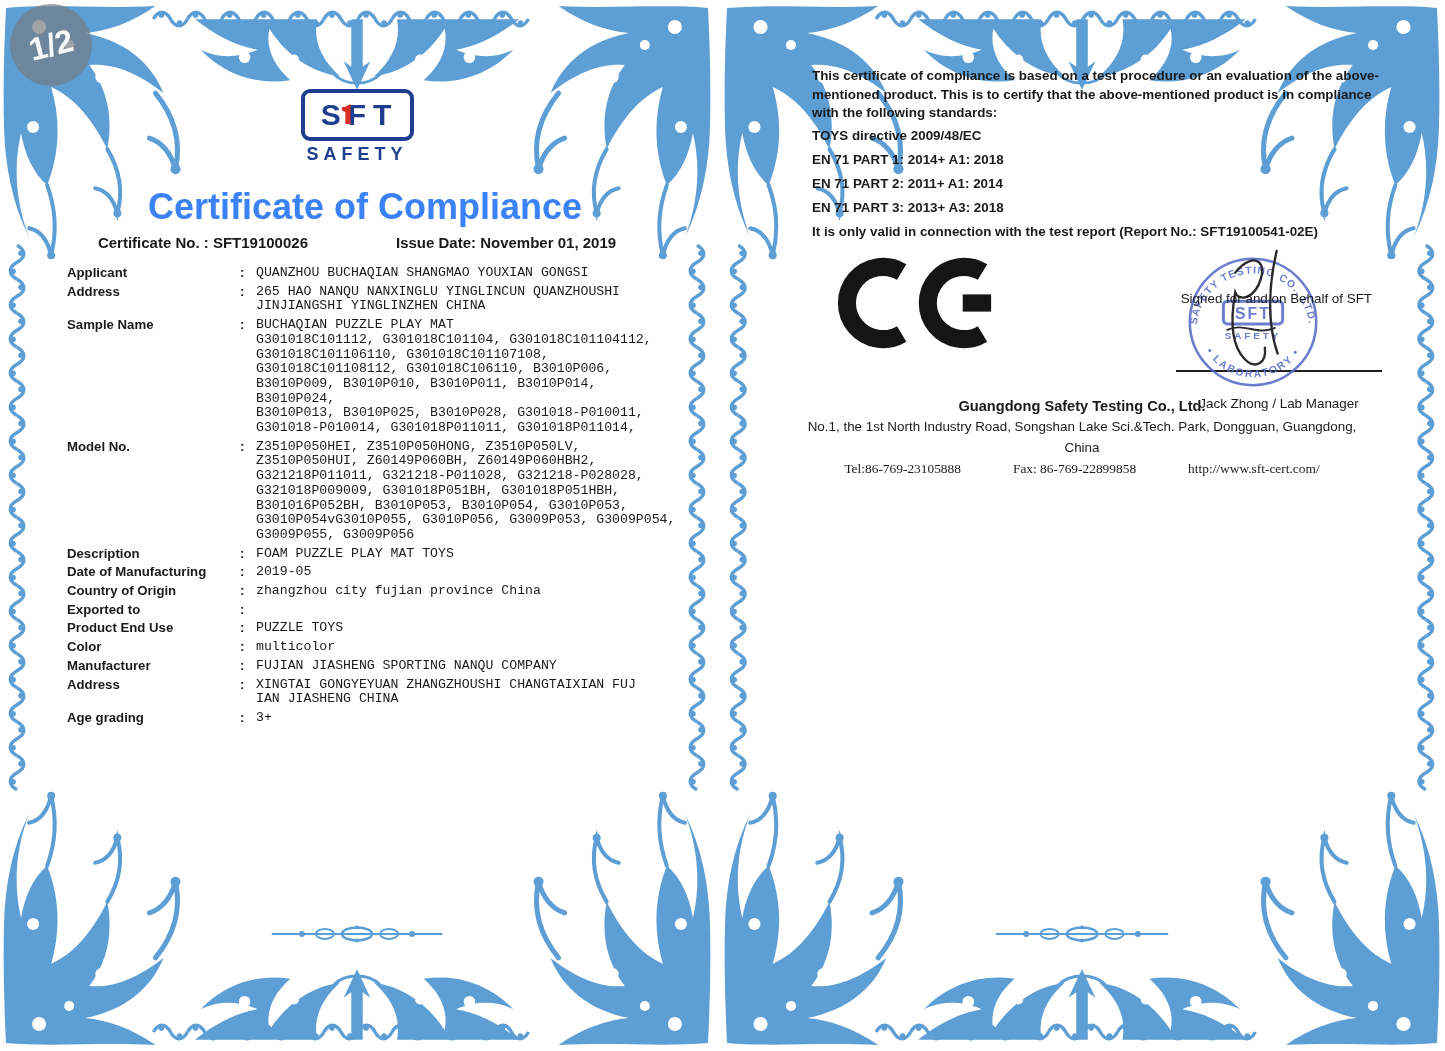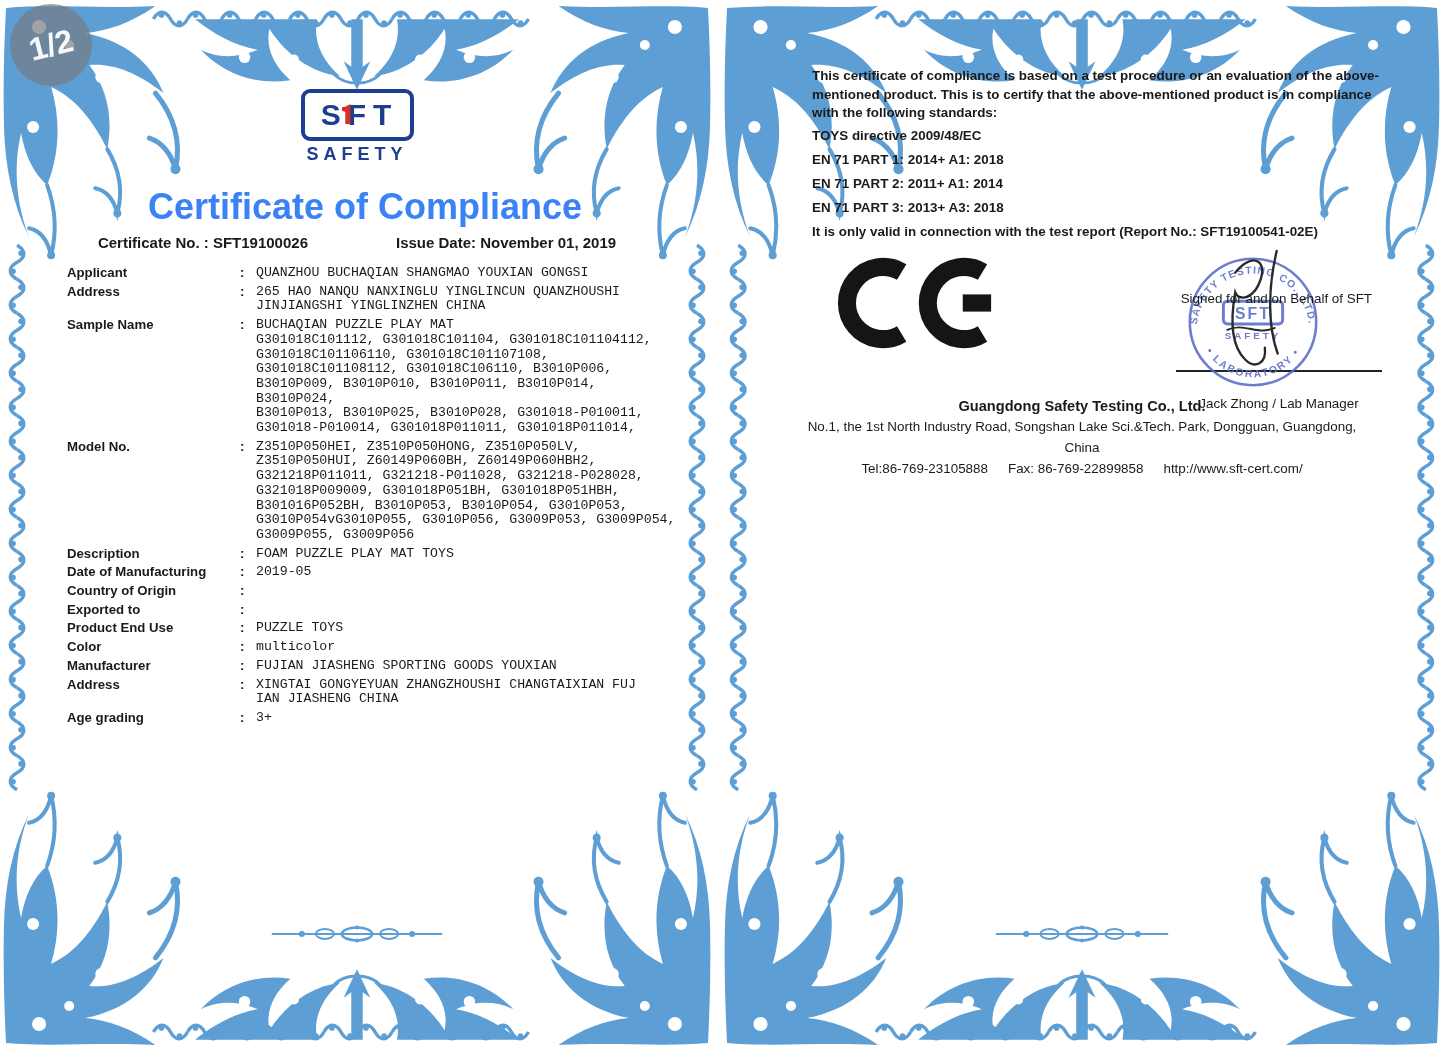--- a/index.html
+++ b/index.html
@@ -50,21 +50,21 @@
   .r-std.spaced{margin-top:9px;}
   .r-validity{font-weight:bold;font-size:13.4px;margin-top:9px;}
   .ce-svg{position:absolute;left:102px;top:246px;width:172px;height:104px;z-index:5;}
   .signed-label{position:absolute;left:392px;top:286px;width:256px;text-align:right;font-size:13.4px;z-index:7;}
   .stamp-svg{position:absolute;left:450px;top:238px;width:158px;height:158px;z-index:6;}
   .sig-line{position:absolute;left:452px;top:365px;width:206px;border-top:2px solid #222;z-index:5;}
   .signer{position:absolute;left:438px;top:371px;width:234px;text-align:center;font-size:13.4px;z-index:7;margin-top:20px;}
   .company{position:absolute;left:0;top:393px;width:100%;text-align:center;font-weight:bold;font-size:14.6px;z-index:5;}
   .addr1{position:absolute;left:40px;top:414px;width:636px;text-align:center;font-size:13.4px;z-index:5;}
   .addr2{position:absolute;left:0;top:435px;width:100%;text-align:center;font-size:13.4px;z-index:5;}
-  .telrow{position:absolute;left:0;top:456px;width:100%;display:flex;justify-content:center;gap:20px;font-size:13.4px;z-index:5;}
+  .telrow{position:absolute;left:0;top:456px;width:100%;display:flex;justify-content:center;gap:52px;font-size:13.4px;z-index:5;font-family:Liberation Serif, serif;}
 </style>
 </head>
 <body>
 
 <svg width="0" height="0" style="position:absolute" aria-hidden="true">
   <defs>
     <g id="cornerTL">
       <path fill="#5d9ed5" d="M3,3 C48,-1 96,4 152,1 C128,18 104,26 82,28 C122,36 148,58 160,88 C132,66 108,58 86,60 C104,84 110,112 104,144 C88,112 70,92 48,82 C58,116 56,150 44,180 C30,168 22,150 18,128 C10,162 13,198 26,232 C9,198 2,160 1,122 C0,82 1,42 3,3 Z"></path>
       <path fill="none" stroke="#5d9ed5" stroke-width="5" stroke-linecap="round" d="M152,88 C170,110 178,136 172,164 C167,147 158,137 146,133"></path>
       <path fill="none" stroke="#5d9ed5" stroke-width="4" stroke-linecap="round" d="M104,144 C116,164 120,186 114,208 C110,193 102,185 92,183"></path>
@@ -234,39 +234,40 @@
         <span class="dl-value">FOAM PUZZLE PLAY MAT TOYS</span>
       </div>
     <div class="dl">
         <span class="dl-label">Date of Manufacturing</span>
         <span class="dl-colon">:</span>
         <span class="dl-value">2019-05</span>
       </div>
     <div class="dl">
         <span class="dl-label">Country of Origin</span>
         <span class="dl-colon">:</span>
+        <span class="dl-value">zhangzhou city fujian province China</span>
       </div>
     <div class="dl">
         <span class="dl-label">Exported to</span>
         <span class="dl-colon">:</span>
       </div>
     <div class="dl">
         <span class="dl-label">Product End Use</span>
         <span class="dl-colon">:</span>
         <span class="dl-value">PUZZLE TOYS</span>
       </div>
     <div class="dl">
         <span class="dl-label">Color</span>
         <span class="dl-colon">:</span>
         <span class="dl-value">multicolor</span>
       </div>
     <div class="dl">
         <span class="dl-label">Manufacturer</span>
         <span class="dl-colon">:</span>
-        <span class="dl-value">FUJIAN JIASHENG SPORTING GOODS YOUXIAN</span>
+        <span class="dl-value">FUJIAN JIASHENG SPORTING NANQU COMPANY</span>
       </div>
     <div class="dl">
         <span class="dl-label">Address</span>
         <span class="dl-colon">:</span>
         <span class="dl-value">XINGTAI GONGYEYUAN ZHANGZHOUSHI CHANGTAIXIAN FUJ
 IAN JIASHENG CHINA</span>
       </div>
     <div class="dl">
         <span class="dl-label">Age grading</span>
         <span class="dl-colon">:</span>

